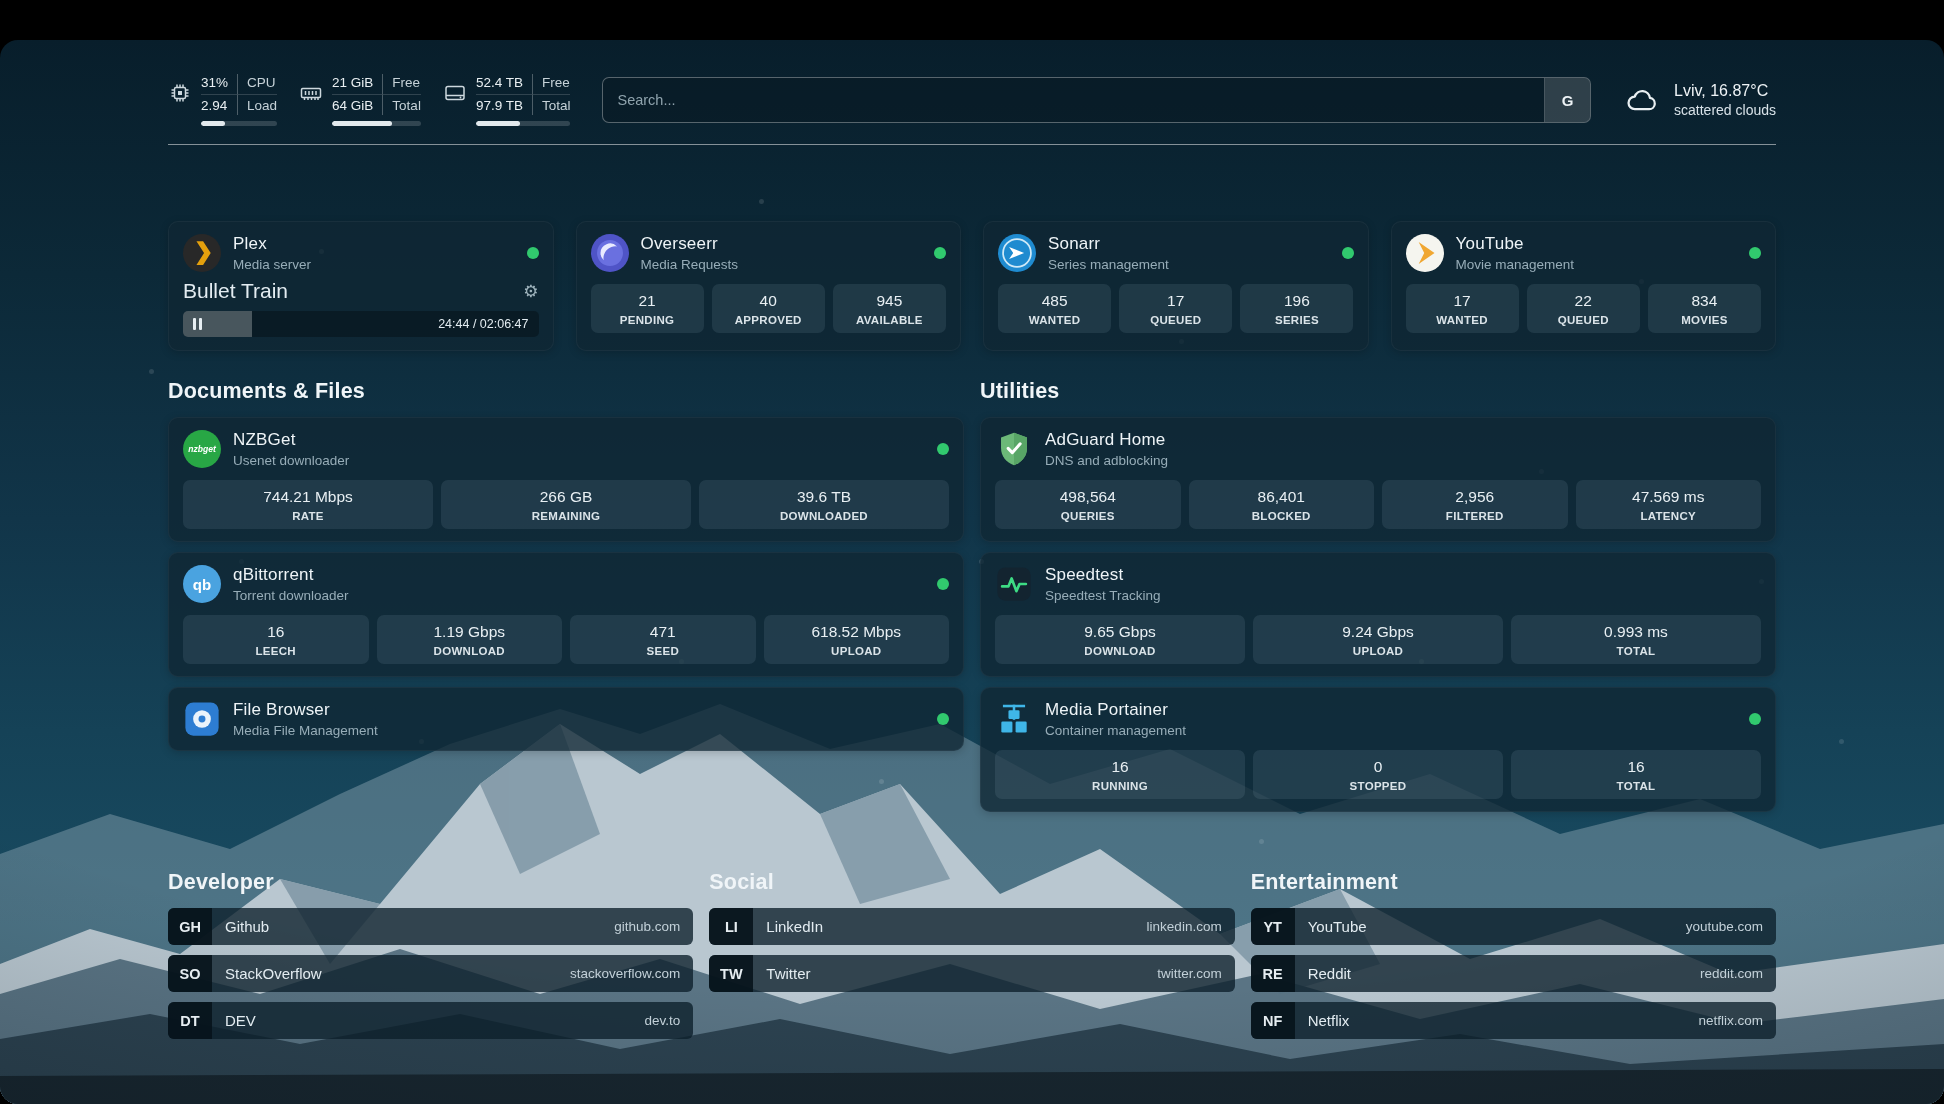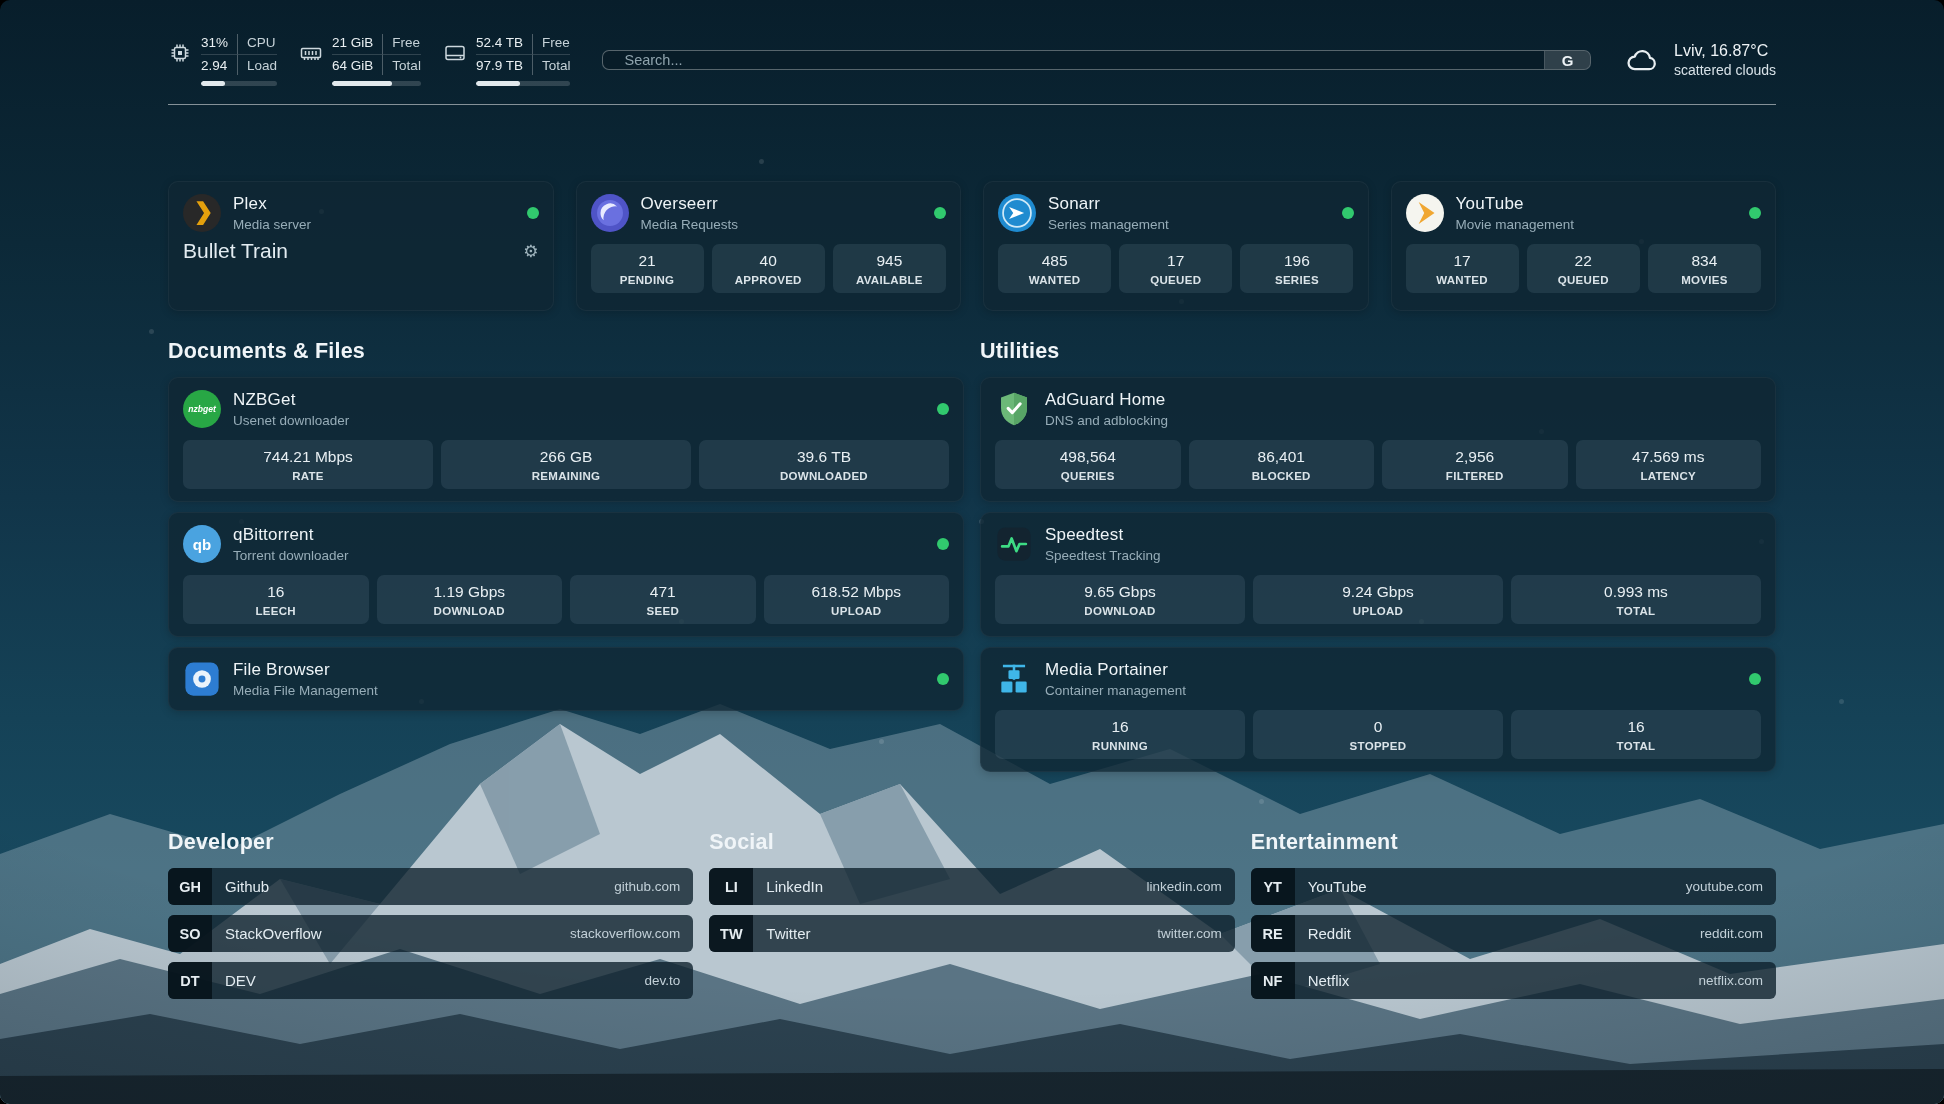--- a/index.html
+++ b/index.html
@@ -1,21 +1,22 @@
 <!DOCTYPE html>
 <html><head>
 <meta charset="utf-8">
 <style>
   * { box-sizing: border-box; margin: 0; padding: 0; }
   html, body { width: 1944px; height: 1104px; background: #000; overflow: hidden; }
   body { font-family: "Liberation Sans", sans-serif; position: relative; }
 
   .frame {
-    position: absolute; inset: 0; border-radius: 10px; overflow: hidden;
+    position: absolute; inset: 0; border-radius: 18px; overflow: hidden;
     background: linear-gradient(180deg,#081e2b 0%,#0c2938 22%,#113549 45%,#154257 65%,#184a60 80%,#1a5066 100%);
+    margin-top: 40px;
   }
   .mountains { position: absolute; left: 0; bottom: 0; width: 100%; height: 440px; display: block; }
   .vignette { position: absolute; inset: 0; background: radial-gradient(130% 100% at 50% 35%, rgba(0,0,0,0) 55%, rgba(3,12,18,0.38) 100%); pointer-events: none; }
   .specks { position: absolute; left: 0; top: 0; width: 3px; height: 3px; border-radius: 50%;
     box-shadow: 320px 210px 0 1px rgba(255,255,255,.16), 540px 470px 0 1px rgba(255,255,255,.13),
       760px 160px 0 1px rgba(255,255,255,.12), 980px 520px 0 1px rgba(255,255,255,.15),
       1180px 300px 0 1px rgba(255,255,255,.12), 1420px 620px 0 1px rgba(255,255,255,.14),
       1640px 240px 0 1px rgba(255,255,255,.12), 1760px 540px 0 1px rgba(255,255,255,.13),
       420px 700px 0 1px rgba(255,255,255,.14), 240px 520px 0 1px rgba(255,255,255,.11),
       880px 740px 0 1px rgba(255,255,255,.13), 1260px 800px 0 1px rgba(255,255,255,.12),
@@ -31,21 +32,21 @@
   .sys-icon { width: 24px; height: 24px; margin-top: 7px; flex: 0 0 24px; }
   .sys-table { display: grid; grid-template-columns: auto auto; }
   .sys-cell { font-size: 13.5px; line-height: 18px; }
   .sys-val { color: #e9eff2; padding-right: 9px; border-right: 1px solid rgba(255,255,255,0.28); }
   .sys-lab { color: #c6d2d8; padding-left: 9px; }
   .sys-row1 { border-bottom: 1px solid rgba(255,255,255,0.16); padding-bottom: 2px; }
   .sys-row2 { padding-top: 2px; }
   .sys-bar { grid-column: 1 / -1; height: 5px; background: rgba(255,255,255,0.16); border-radius: 3px; margin-top: 6px; overflow: hidden; }
   .sys-bar-fill { height: 100%; background: #e2e9ed; border-radius: 3px; }
 
-  .search-wrap { flex: 1; display: flex; height: 20px; margin: 0 30px 0 10px; border: 1px solid rgba(255,255,255,0.32); border-radius: 7px; background: rgba(8,24,34,0.5); overflow: hidden; padding-left: 7px; }
+  .search-wrap { flex: 1; display: flex; height: 46px; margin: 0 30px 0 10px; border: 1px solid rgba(255,255,255,0.32); border-radius: 7px; background: rgba(8,24,34,0.5); overflow: hidden; }
   .search-input { flex: 1; background: transparent; border: none; outline: none; color: #e8eef1; padding: 0 14px; font-size: 14.5px; font-family: "Liberation Sans", sans-serif; }
   .search-input::placeholder { color: #8fa3ad; }
   .search-engine { width: 46px; background: rgba(255,255,255,0.16); border: none; border-left: 1px solid rgba(255,255,255,0.12); color: #eef3f6; font-size: 15px; font-weight: bold; cursor: pointer; font-family: "Liberation Sans", sans-serif; }
 
   .weather { display: flex; align-items: center; gap: 11px; }
   .weather-icon { width: 42px; height: 34px; }
   .weather-loc { font-size: 16px; color: #eef3f6; }
   .weather-cond { font-size: 14px; color: #d8e2e8; margin-top: 2px; }
 
   .header-divider { height: 1px; background: rgba(255,255,255,0.5); margin-top: 18px; }
@@ -199,20 +200,28 @@
             <div class="app-meta">
               <div class="app-name">Plex</div>
               <div class="app-sub">Media server</div>
             </div>
             <span class="status-dot" style="background: rgb(49, 201, 110);"></span>
           </div>
           <div class="plex-media-row">
             <span class="plex-title">Bullet Train</span>
             <span class="gear">⚙</span>
           </div>
+          <div class="player">
+            <div class="player-fill" style="width: 19.5%;"></div>
+            <span class="player-pause">
+                <i></i>
+                <i></i>
+              </span>
+            <span class="player-time">24:44 / 02:06:47</span>
+          </div>
         </div>
 
         <div class="card">
           <div class="card-head">
             <span class="app-icon">
               <svg viewBox="0 0 24 24">
                   <circle cx="12" cy="12" r="12" fill="#4f54c7"></circle>
                   <circle cx="12" cy="12" r="8.2" fill="#6a70e0"></circle>
                   <path d="M6 12a6 6 0 0 1 10.4-4.1A7.4 7.4 0 0 0 8 16.6 6 6 0 0 1 6 12Z" fill="#e9ebff"></path>
                 </svg>

